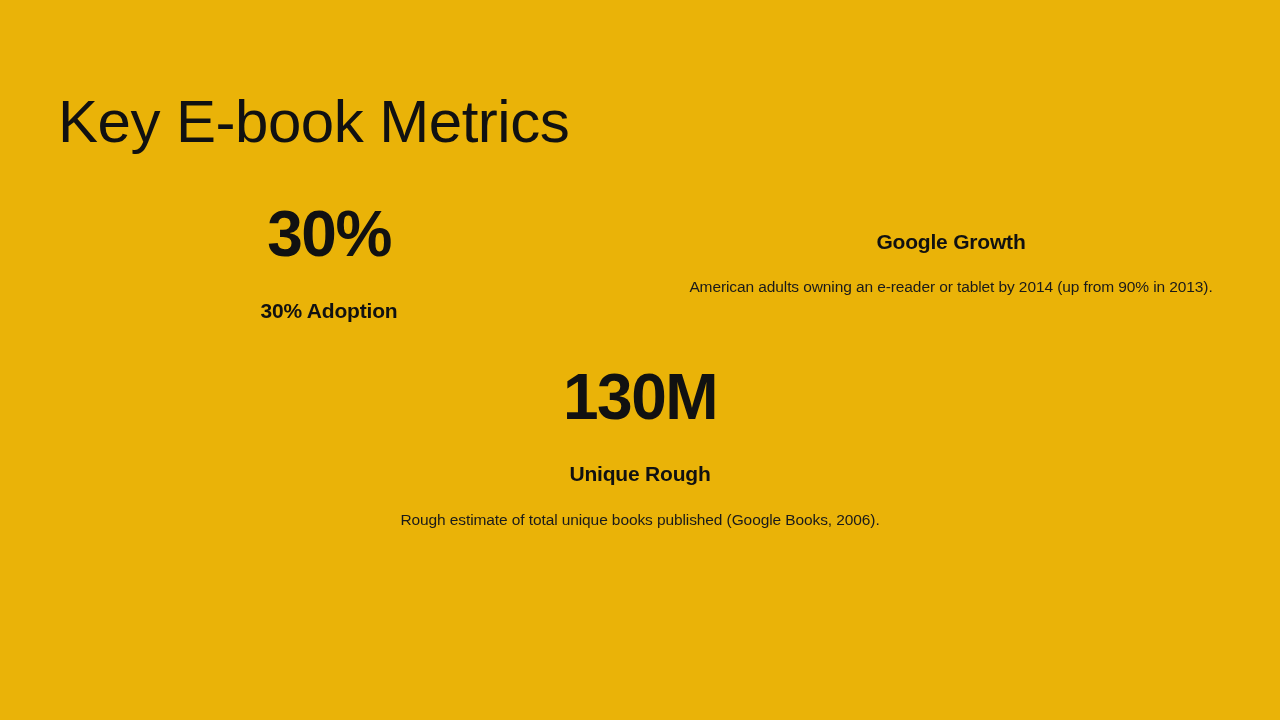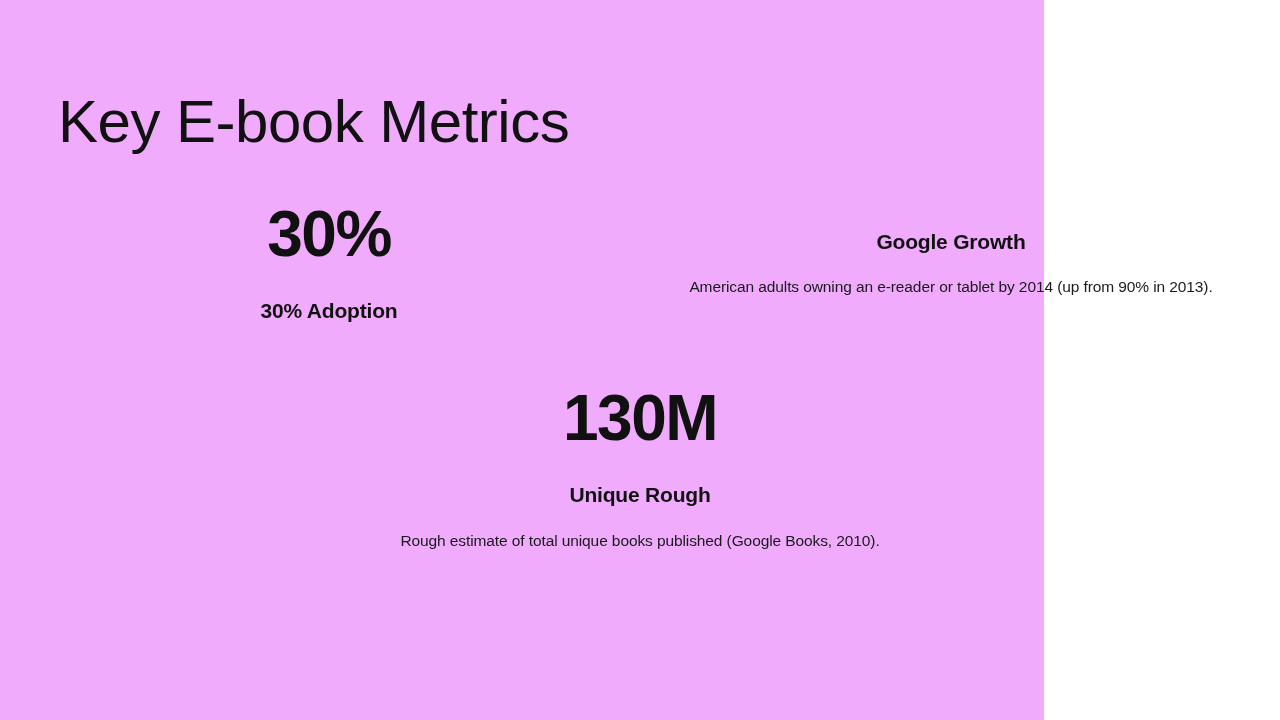--- a/index.html
+++ b/index.html
@@ -12,23 +12,23 @@
     background: #ffffff;
     font-family: "Liberation Sans", sans-serif;
     color: #111111;
     overflow: hidden;
     position: relative;
   }
 
   .slide {
     position: absolute;
     inset: 0;
-    width: 1044px;
+    width: 1280px;
     height: 720px;
-    background: #f0abfc;
+    background: #eab308;
   }
 
   .slide-title {
     position: absolute;
     left: 58px;
     top: 52px;
     font-size: 60px;
     font-weight: 300;
     letter-spacing: -0.5px;
     line-height: 1.0;
@@ -51,21 +51,21 @@
     width: 1280px;
   }
 
   .metric-row-primary {
     padding: 0 18px;
     box-sizing: border-box;
     margin-top: 15px;
   }
 
   .metric-row-secondary {
-    margin-top: 61px;
+    margin-top: 40px;
     justify-content: center;
   }
 
   .metric-card {
     flex: 0 0 622px;
     width: 622px;
     text-align: center;
     box-sizing: border-box;
     padding: 0 8px;
   }
@@ -119,20 +119,20 @@
         <div class="metric-description">American adults owning an e-reader or tablet by 2014 (up from 90% in 2013).</div>
       </div>
 
     </div>
 
     <div class="metric-row metric-row-secondary">
 
       <div class="metric-card">
         <div class="metric-value">130M</div>
         <div class="metric-label">Unique Rough</div>
-        <div class="metric-description">Rough estimate of total unique books published (Google Books, 2010).</div>
+        <div class="metric-description">Rough estimate of total unique books published (Google Books, 2006).</div>
       </div>
 
     </div>
 
   </div>
 
 </div>
 
 </body></html>

